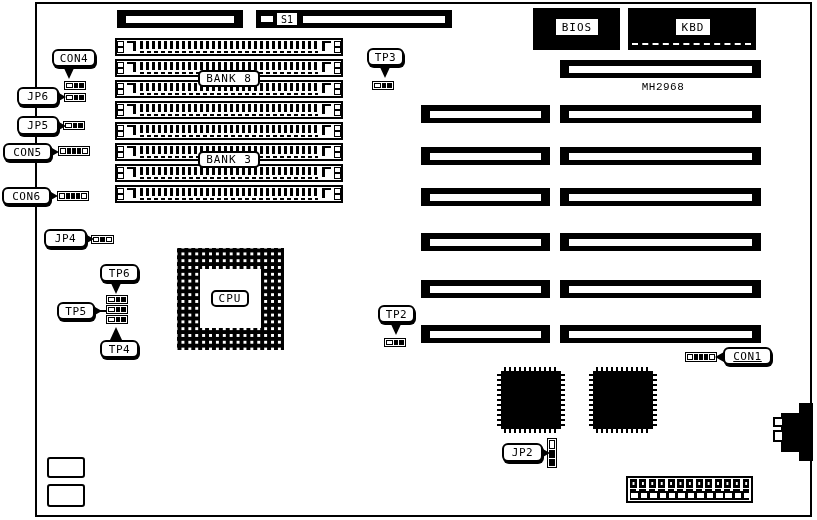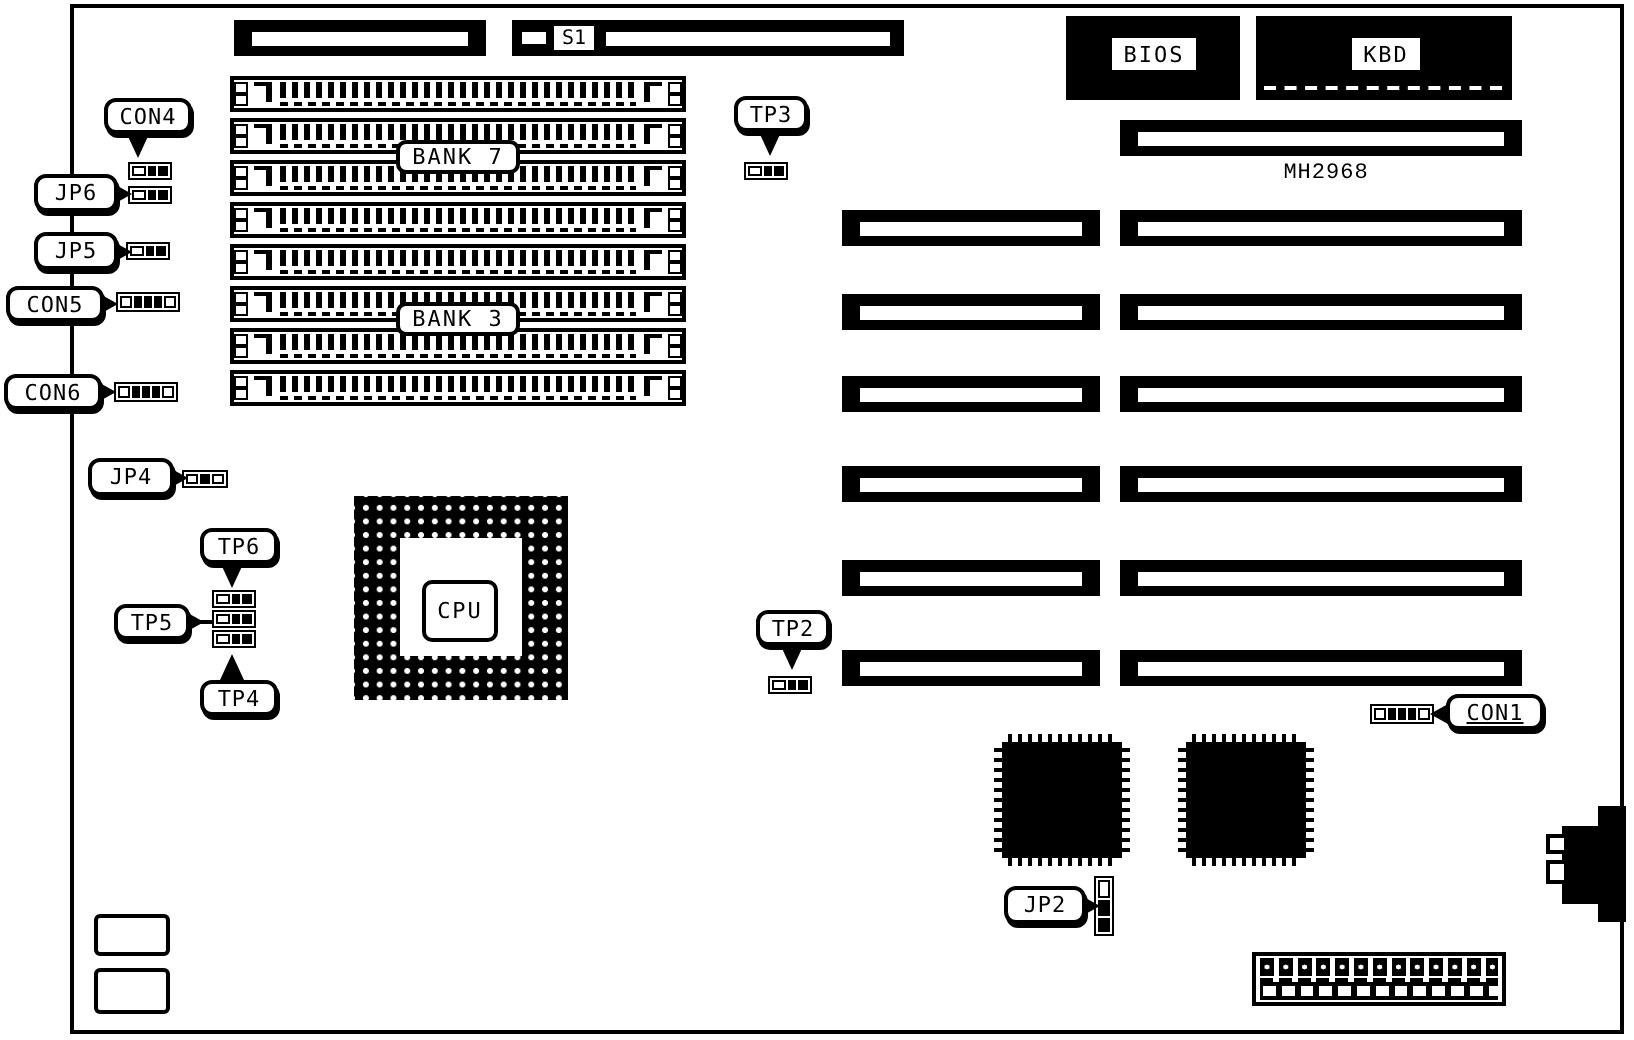--- a/index.html
+++ b/index.html
@@ -198,26 +198,26 @@
     </div>
   <div class="simm" style="top:185px;">
       <span class="cap"></span>
       <span class="cap r"></span>
       <span class="latch lft"></span>
       <span class="latch rgt"></span>
       <span class="strip"></span>
       <span class="dash"></span>
     </div>
 
-  <div class="boxlabel" style="left:198px;top:70px;width:62px;height:17px;">BANK 7</div>
+  <div class="boxlabel" style="left:198px;top:70px;width:62px;height:17px;">BANK 8</div>
   <div class="boxlabel" style="left:198px;top:151px;width:62px;height:17px;">BANK 3</div>
 
   <div class="cpu-socket"></div>
   <div class="cpu-inner"></div>
-  <div class="boxlabel" style="left:211px;top:290px;width:38px;height:31px;">CPU</div>
+  <div class="boxlabel" style="left:211px;top:290px;width:38px;height:17px;">CPU</div>
 
   <div class="co" style="left:52px;top:49px;width:44px;height:18px;">CON4</div>
   <div class="tri d" style="left:63px;top:66px;"></div>
   <div class="jmp" style="left:64px;top:81px;width:22px;height:9px;">
       <i class="o"></i>
       <i></i>
       <i></i>
     </div>
 
   <div class="co" style="left:17px;top:87px;width:42px;height:19px;">JP6</div>

